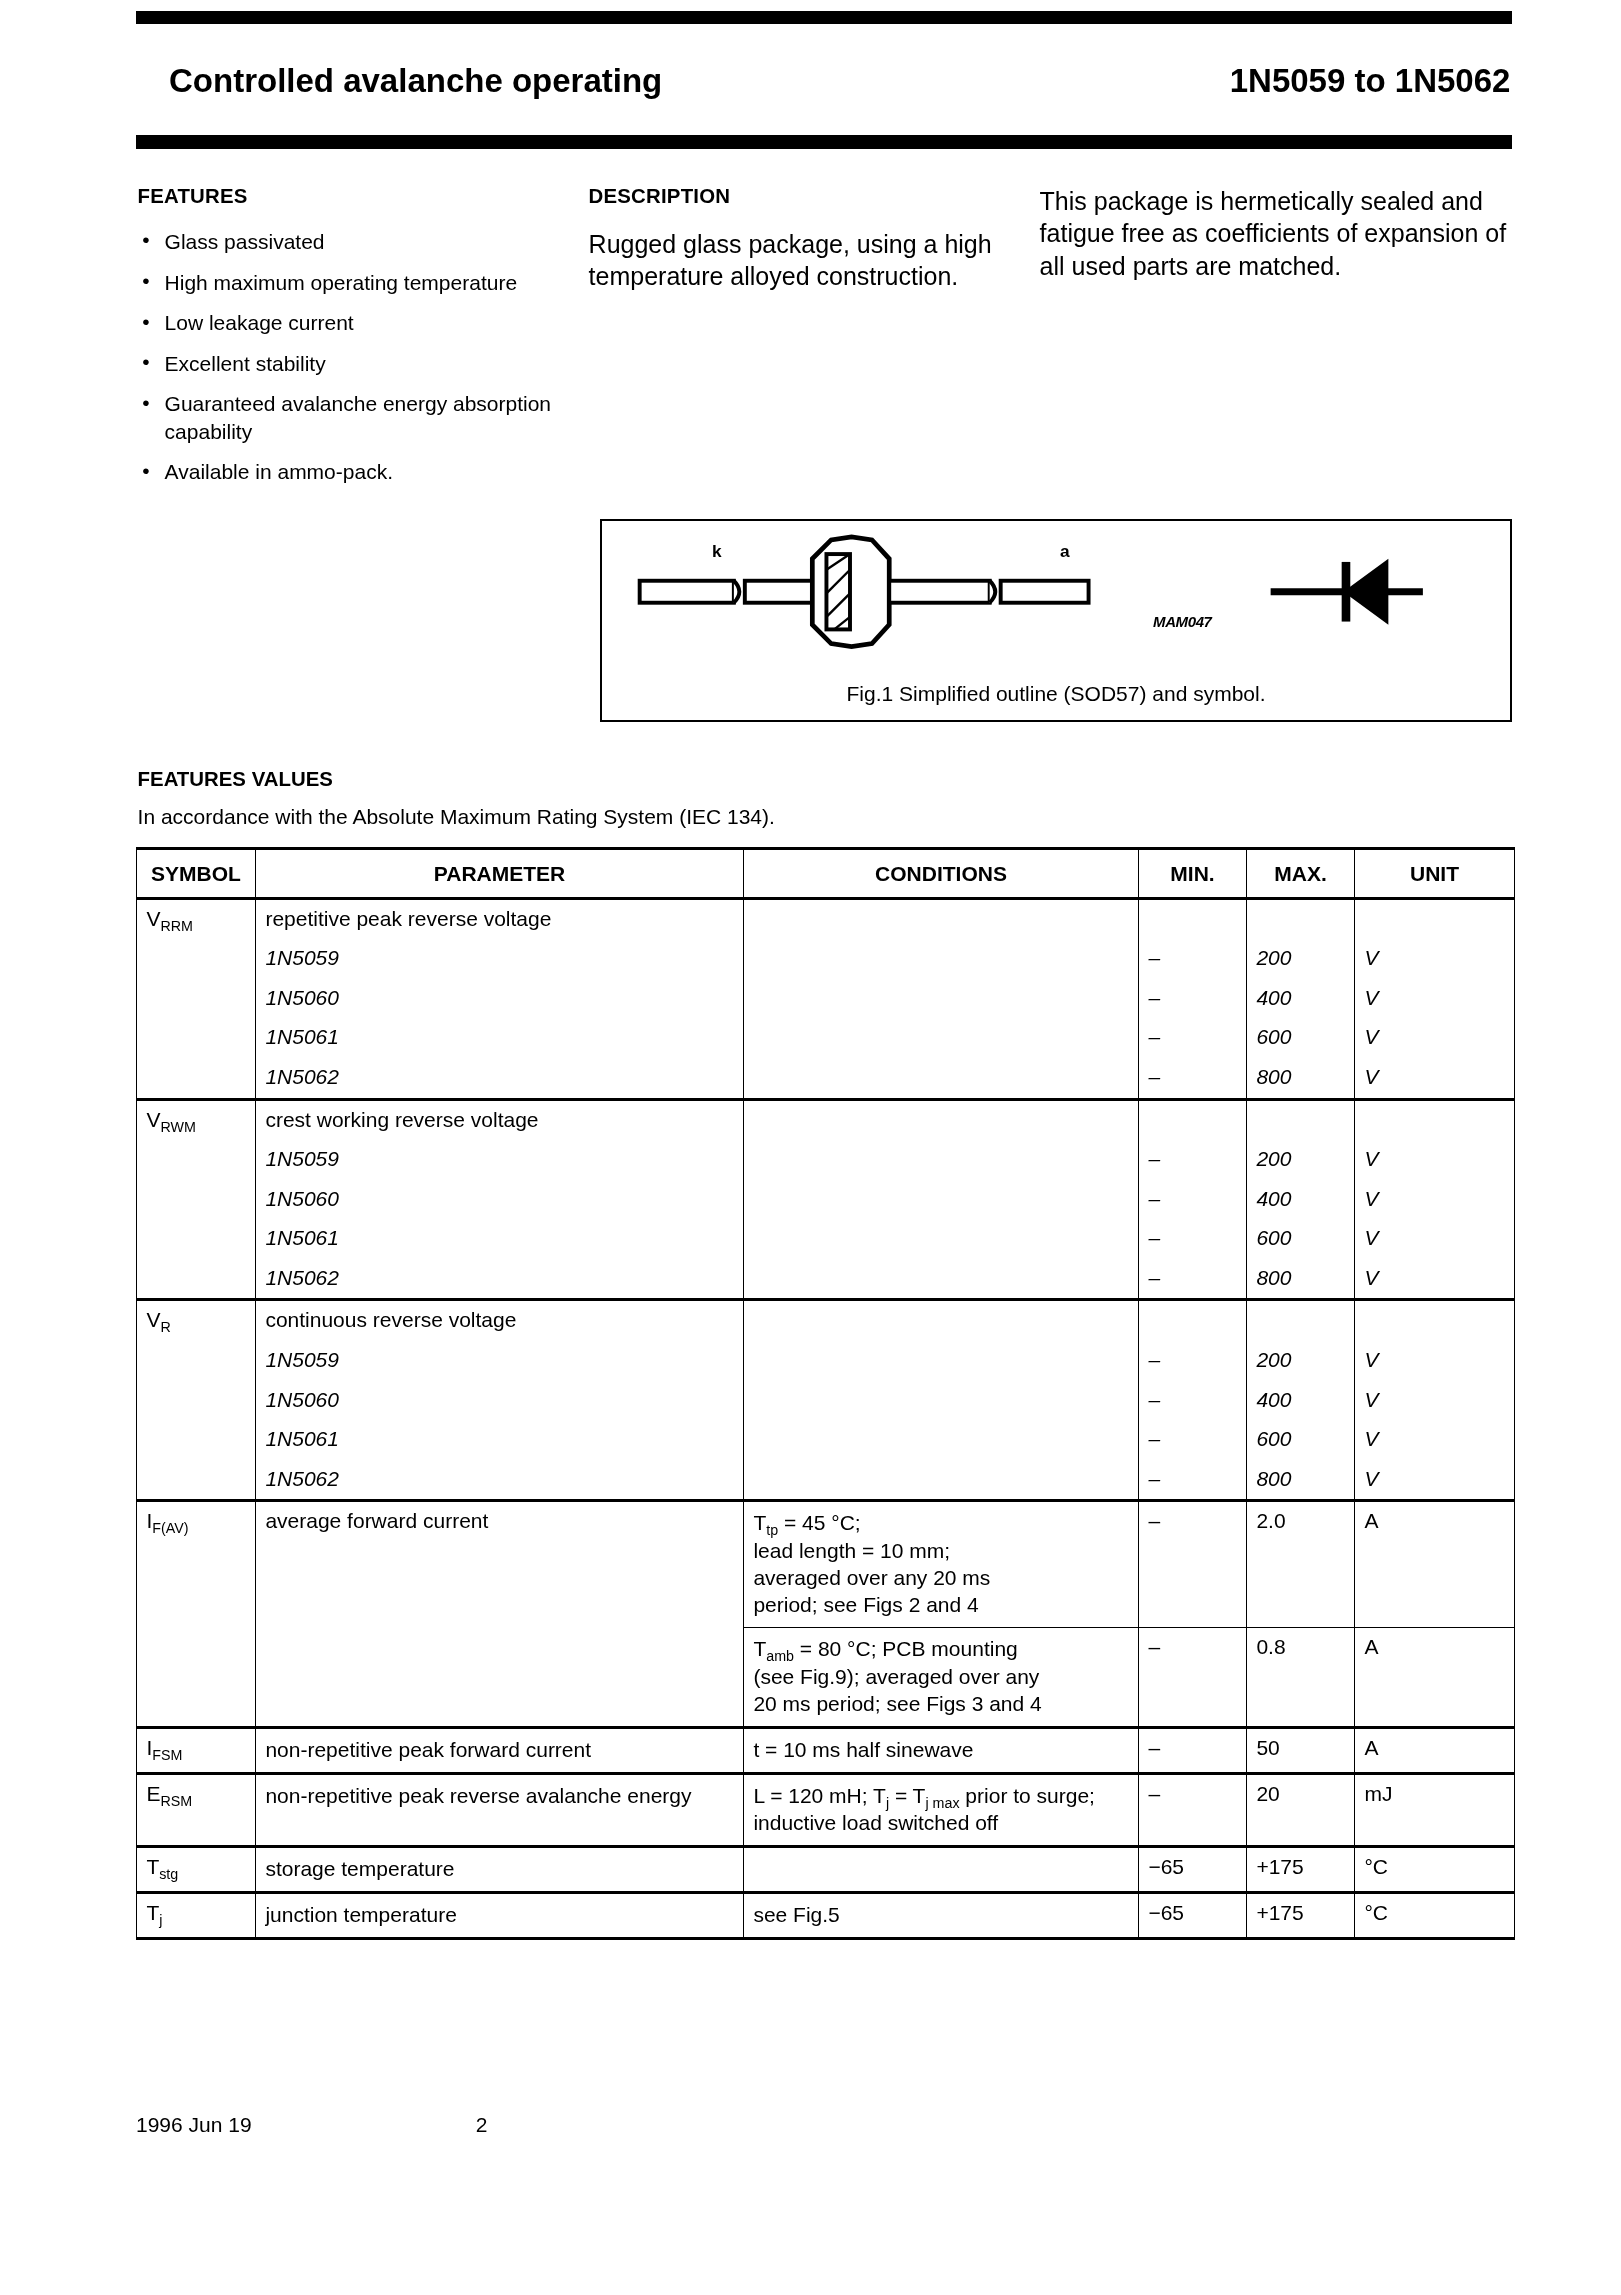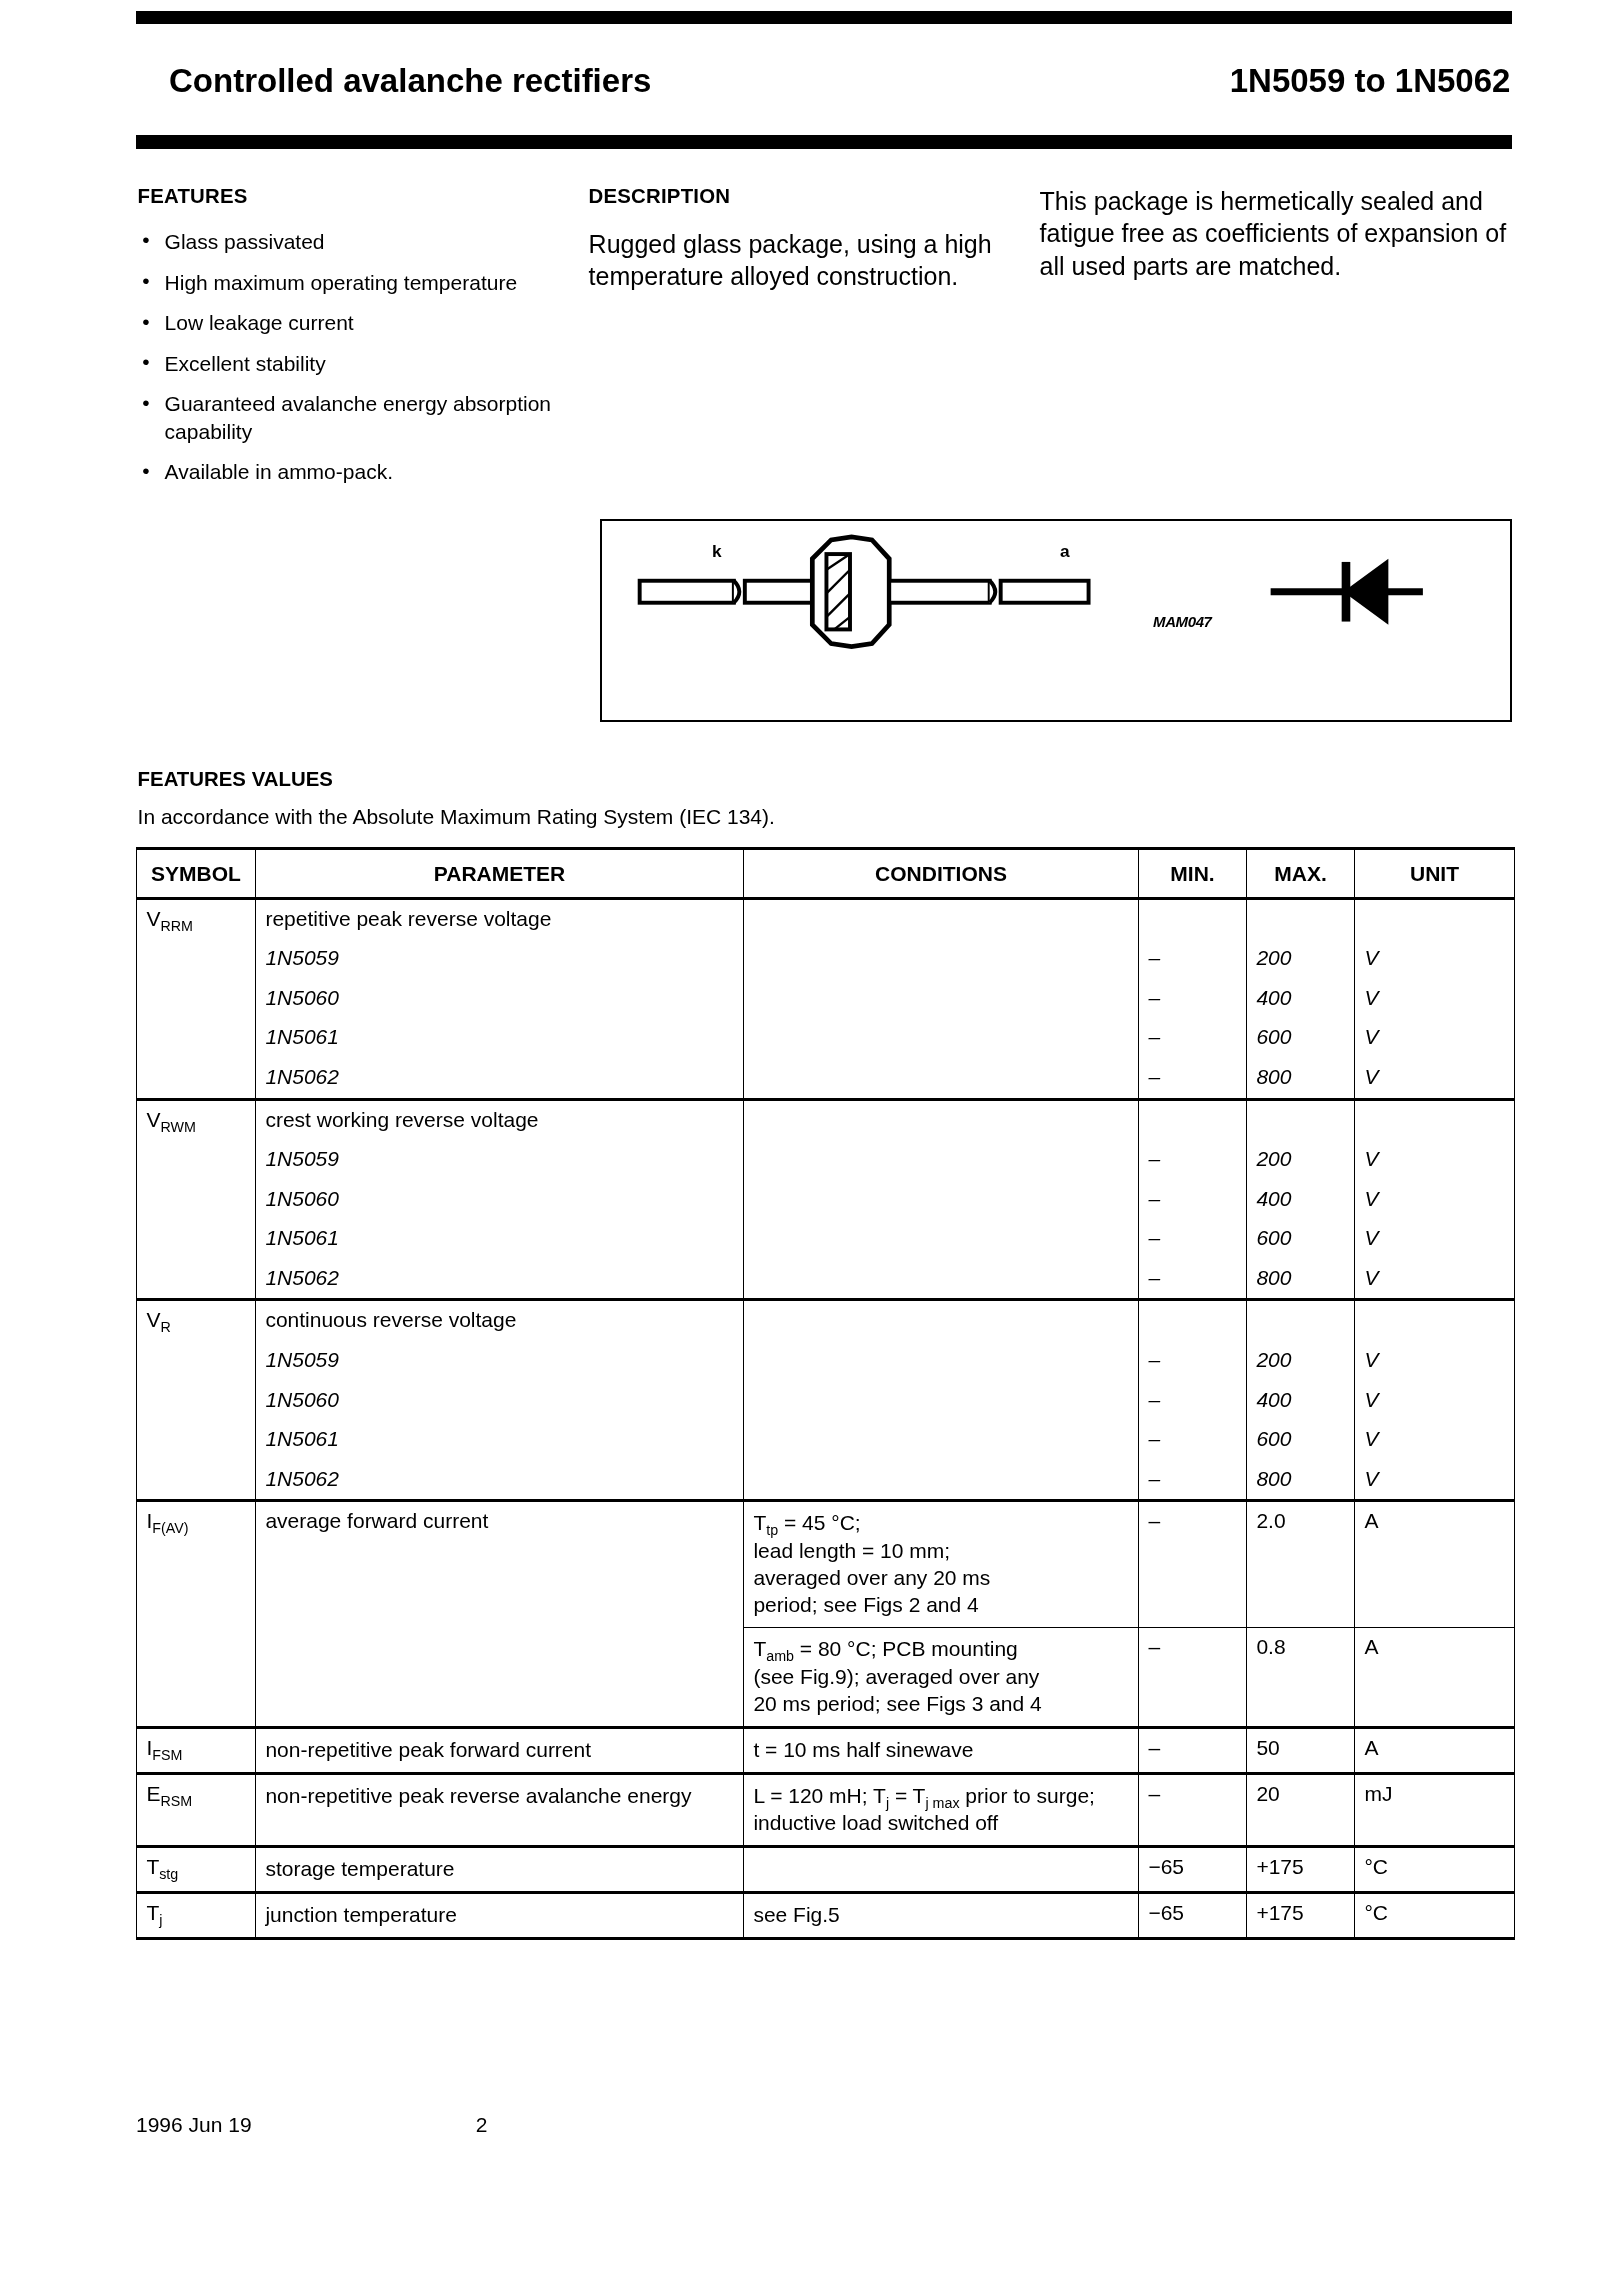--- a/index.html
+++ b/index.html
@@ -211,21 +211,21 @@
 </style>
 </head>
 <body>
 
 <div class="page">
   <div class="content">
 
     <div class="rule-thick"></div>
 
     <div class="title-row">
-      <span>Controlled avalanche rectifiers</span>
+      <span>Controlled avalanche operating</span>
       <span>1N5059 to 1N5062</span>
     </div>
     <div class="rule-thick2"></div>
 
     <div class="intro">
 
       <div class="col-features">
         <div class="sec-head">FEATURES</div>
         <ul class="feat">
           <li>
@@ -290,20 +290,21 @@
 
           <line x1="852" y1="90" x2="948" y2="90" stroke="#000" stroke-width="9"></line>
           <line x1="948" y1="52" x2="948" y2="128" stroke="#000" stroke-width="11"></line>
           <path d="M1000 52 L1000 128 L948 90 Z" fill="#000" stroke="#000" stroke-width="4"></path>
           <line x1="1000" y1="90" x2="1046" y2="90" stroke="#000" stroke-width="9"></line>
         </svg>
 
         <span class="lbl-k">k</span>
         <span class="lbl-a">a</span>
         <span class="mamcode">MAM047</span>
+        <div class="figcap">Fig.1  Simplified outline (SOD57) and symbol.</div>
       </div>
     </div>
 
     <div class="lv-head">FEATURES VALUES</div>
     <div class="lv-sub">In accordance with the Absolute Maximum Rating System (IEC 134).</div>
 
     <table class="lv">
       <colgroup>
         <col class="c-sym">
           <col class="c-par">

